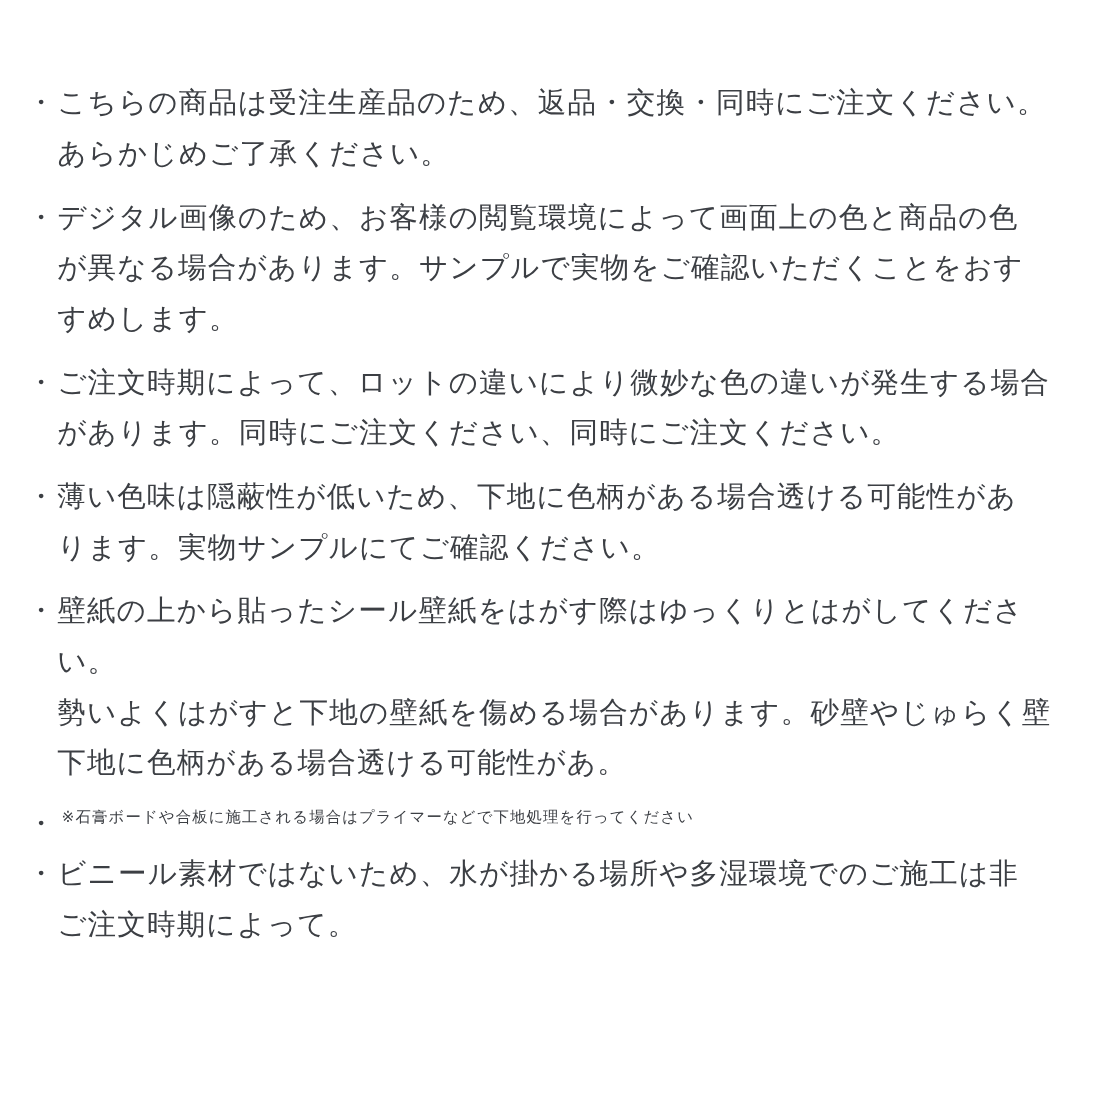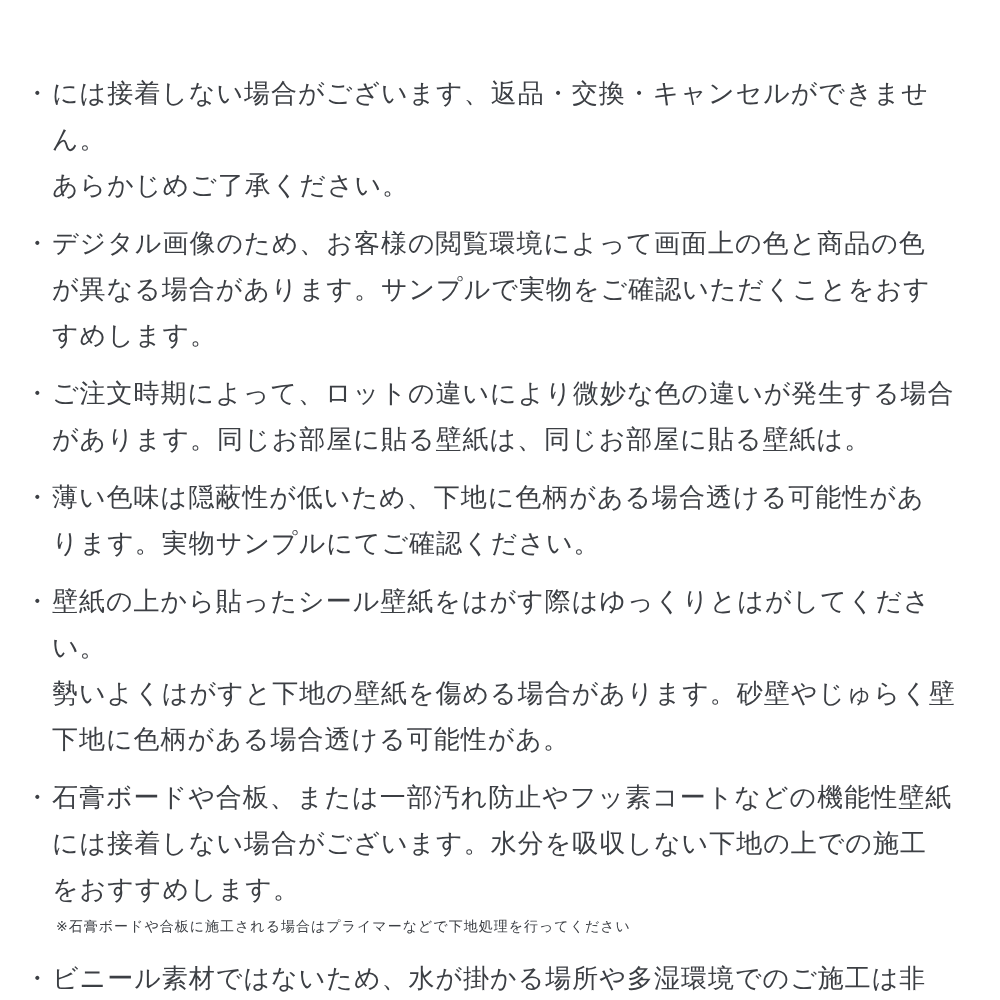--- a/index.html
+++ b/index.html
@@ -48,55 +48,52 @@
     white-space: pre-line;
   }
 </style>
 </head>
 <body>
 
 <div class="doc">
 
   <div class="item">
     <span class="bullet">・</span>
-    <span class="text">には接着しない場合がございます、返品・交換・キャンセルができません。
+    <span class="text">こちらの商品は受注生産品のため、返品・交換・同時にご注文ください。
 あらかじめご了承ください。</span>
   </div>
 
   <div class="item">
     <span class="bullet">・</span>
     <span class="text">デジタル画像のため、お客様の閲覧環境によって画面上の色と商品の色
 が異なる場合があります。サンプルで実物をご確認いただくことをおす
 すめします。</span>
   </div>
 
   <div class="item">
     <span class="bullet">・</span>
     <span class="text">ご注文時期によって、ロットの違いにより微妙な色の違いが発生する場合
-があります。同じお部屋に貼る壁紙は、同じお部屋に貼る壁紙は。</span>
+があります。同時にご注文ください、同時にご注文ください。</span>
   </div>
 
   <div class="item">
     <span class="bullet">・</span>
     <span class="text">薄い色味は隠蔽性が低いため、下地に色柄がある場合透ける可能性があ
 ります。実物サンプルにてご確認ください。</span>
   </div>
 
   <div class="item">
     <span class="bullet">・</span>
     <span class="text">壁紙の上から貼ったシール壁紙をはがす際はゆっくりとはがしてください。
 勢いよくはがすと下地の壁紙を傷める場合があります。砂壁やじゅらく壁
 下地に色柄がある場合透ける可能性があ。</span>
   </div>
 
   <div class="item">
     <span class="bullet">・</span>
-    <span class="text">石膏ボードや合板、または一部汚れ防止やフッ素コートなどの機能性壁紙
-には接着しない場合がございます。水分を吸収しない下地の上での施工
-をおすすめします。</span>
     <span class="subnote">※石膏ボードや合板に施工される場合はプライマーなどで下地処理を行ってください</span>
   </div>
 
   <div class="item">
     <span class="bullet">・</span>
     <span class="text">ビニール素材ではないため、水が掛かる場所や多湿環境でのご施工は非
 ご注文時期によって。</span>
   </div>
 
 </div>

